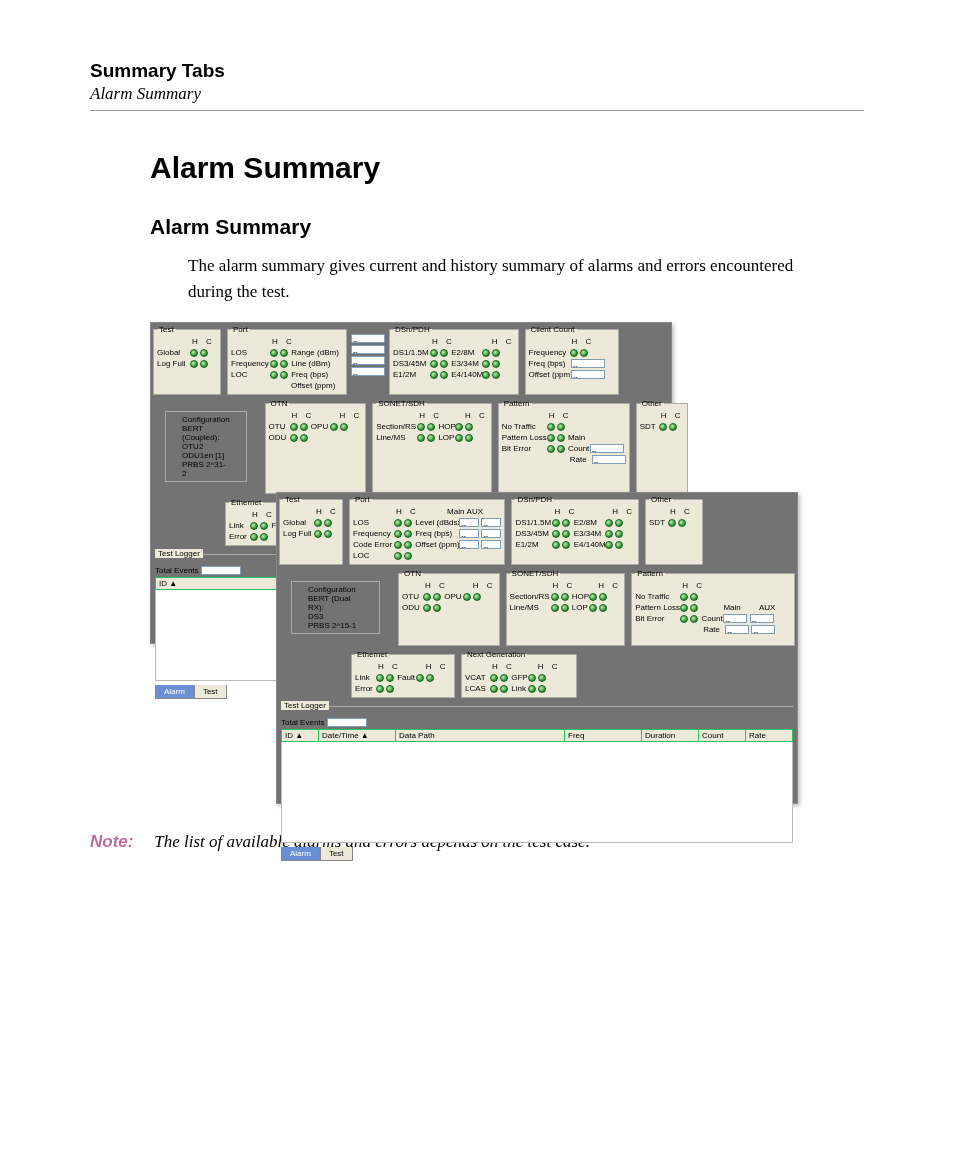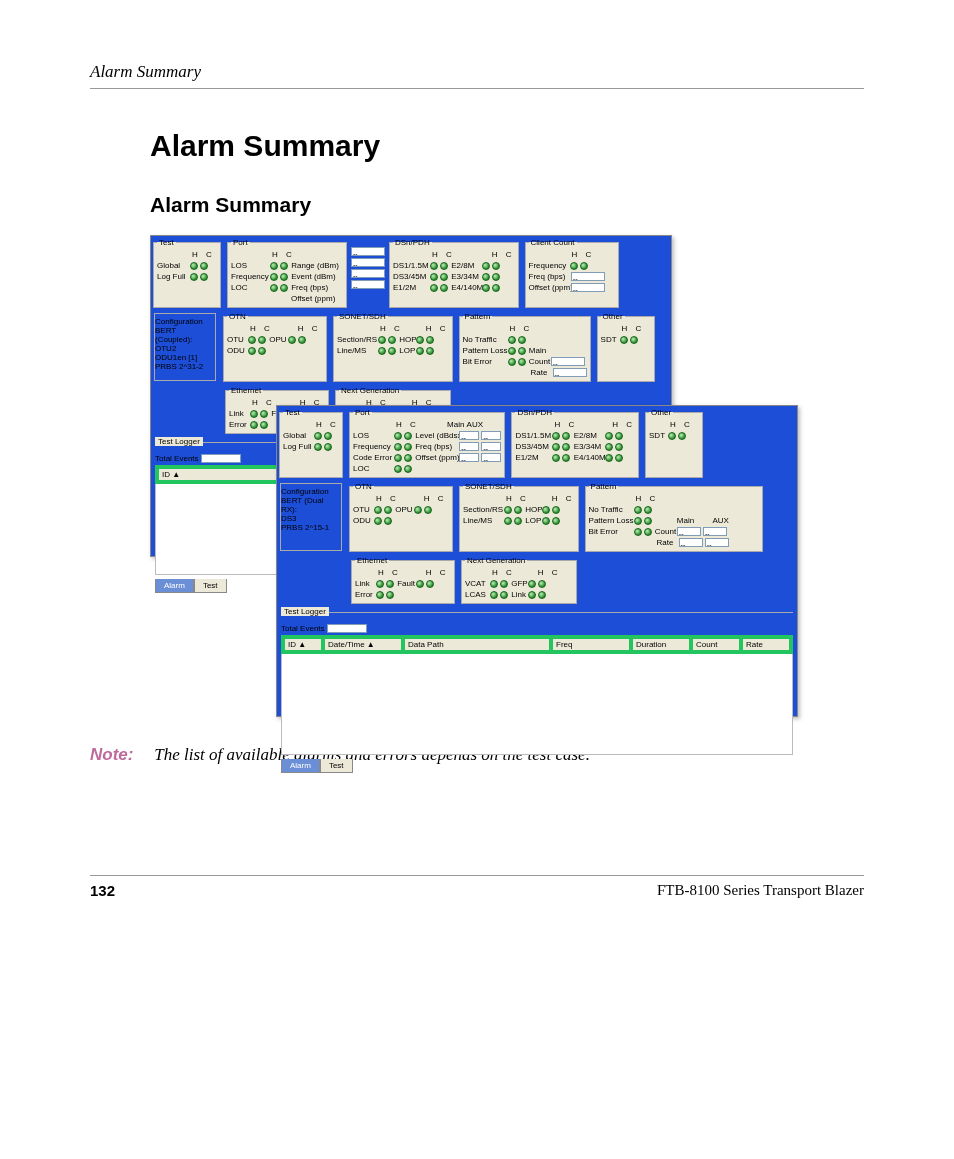--- a/index.html
+++ b/index.html
@@ -56,21 +56,21 @@
   .ital { font-style: italic; }
 
   
   .shot-wrap {
     margin: 18px 0 30px 0;
     position: relative;
     height: 480px;
   }
   .app-window {
     position: absolute;
-    background: #1d4ed8;
+    background: #737373;
     border: 1px solid #888;
     font-family: Tahoma, Arial, sans-serif;
     font-size: 8px;
     color: #000;
     box-shadow: 2px 2px 4px rgba(0,0,0,.25);
   }
   .win-a {
     left: 0; top: 0;
     width: 520px; height: 320px;
   }
@@ -119,22 +119,22 @@
     padding-left: 1px;
     box-sizing: border-box;
   }
   .toprow {
     display: flex;
     gap: 2px;
     flex-wrap: nowrap;
   }
   .cfg-block {
     border: 1px solid #aaa;
-    margin: 3px;
-    padding: 3px 0;
+    margin: 14px;
+    padding: 3px 16px;
     font-size: 8px;
     width: 60px;
   }
   .cfg-head { font-weight: normal; }
   .test-logger {
     margin: 2px 4px;
   }
   .tl-legend {
     font-size: 8px;
     border-top: 1px solid #aaa;
@@ -151,21 +151,21 @@
   .evt-row .txt { width: 40px; }
   table.logger {
     width: 100%;
     border-collapse: collapse;
     background: #fff;
     font-size: 8px;
     table-layout: fixed;
   }
   table.logger th {
     background: #ece9d8;
-    border: 4px solid #22c55e;
+    border: 1px solid #22c55e;
     font-weight: normal;
     text-align: left;
     padding: 1px 3px;
     font-size: 8px;
   }
   .logger-body {
     height: 90px;
     background: #fff;
     border: 1px solid #bbb;
     border-top: none;
@@ -219,49 +219,51 @@
     font-family: Arial, Helvetica, sans-serif;
     font-weight: bold;
   }
 </style>
 </head>
 <body>
 
 <div class="page">
 
   <div class="header-block">
+    <div class="header-title">Summary Tabs</div>
     <div class="header-sub">Alarm Summary</div>
   </div>
   <hr class="header-rule">
 
   <div class="section-indent">
     <h1 class="main-heading">Alarm Summary</h1>
 
 
 
     <h2 class="sub-heading">Alarm Summary</h2>
 
+    <p class="body">The alarm summary gives current and history summary of alarms and errors encountered during the test.</p>
 
     <div class="shot-wrap">
 
       <div class="app-window win-a">
         <div class="toprow">
 
           <fieldset class="grp" style="width:60px">
             <legend>Test</legend>
             <div class="row"><span class="lbl" style="width:32px"></span><span class="hc">H  C</span></div>
             <div class="row"><span class="lbl" style="width:32px">Global</span><span class="led"></span><span class="led"></span></div>
             <div class="row"><span class="lbl" style="width:32px">Log Full</span><span class="led"></span><span class="led"></span></div>
           </fieldset>
 
           <fieldset class="grp" style="width:112px">
             <legend>Port</legend>
             <div class="row"><span class="lbl" style="width:38px"></span><span class="hc">H  C</span></div>
             <div class="row"><span class="lbl" style="width:38px">LOS</span><span class="led"></span><span class="led"></span> <span class="lbl" style="width:44px">Range (dBm)</span></div>
-            <div class="row"><span class="lbl" style="width:38px">Frequency</span><span class="led"></span><span class="led"></span> <span class="lbl" style="width:44px">Event (dBm)</span></div>
+            <div class="row"><span class="lbl" style="width:38px">Frequency</span><span class="led"></span><span class="led"></span> <span class="lbl" style="width:44px">Line (dBm)</span></div>
             <div class="row"><span class="lbl" style="width:38px">LOC</span><span class="led"></span><span class="led"></span> <span class="lbl" style="width:44px">Freq (bps)</span></div>
             <div class="row"><span class="lbl" style="width:60px"></span><span class="lbl" style="width:44px">Offset (ppm)</span></div>
           </fieldset>
           <div style="display:inline-block;vertical-align:top;margin-top:10px">
             <div class="row"><span class="txt">--</span></div>
             <div class="row"><span class="txt">--</span></div>
             <div class="row"><span class="txt">--</span></div>
             <div class="row"><span class="txt">--</span></div>
           </div>
 
@@ -470,18 +472,14 @@
       </div>
 
     </div>
   </div>
 
   <div class="note-line">
     <span class="note-label">Note:</span>
     <span class="note-text">The list of available alarms and errors depends on the test case.</span>
   </div>
 
-  <div class="footer">
-    <span class="pg">132</span>
-    <span>FTB-8100 Series Transport Blazer</span>
-  </div>
 
 </div>
 
 </body></html>

